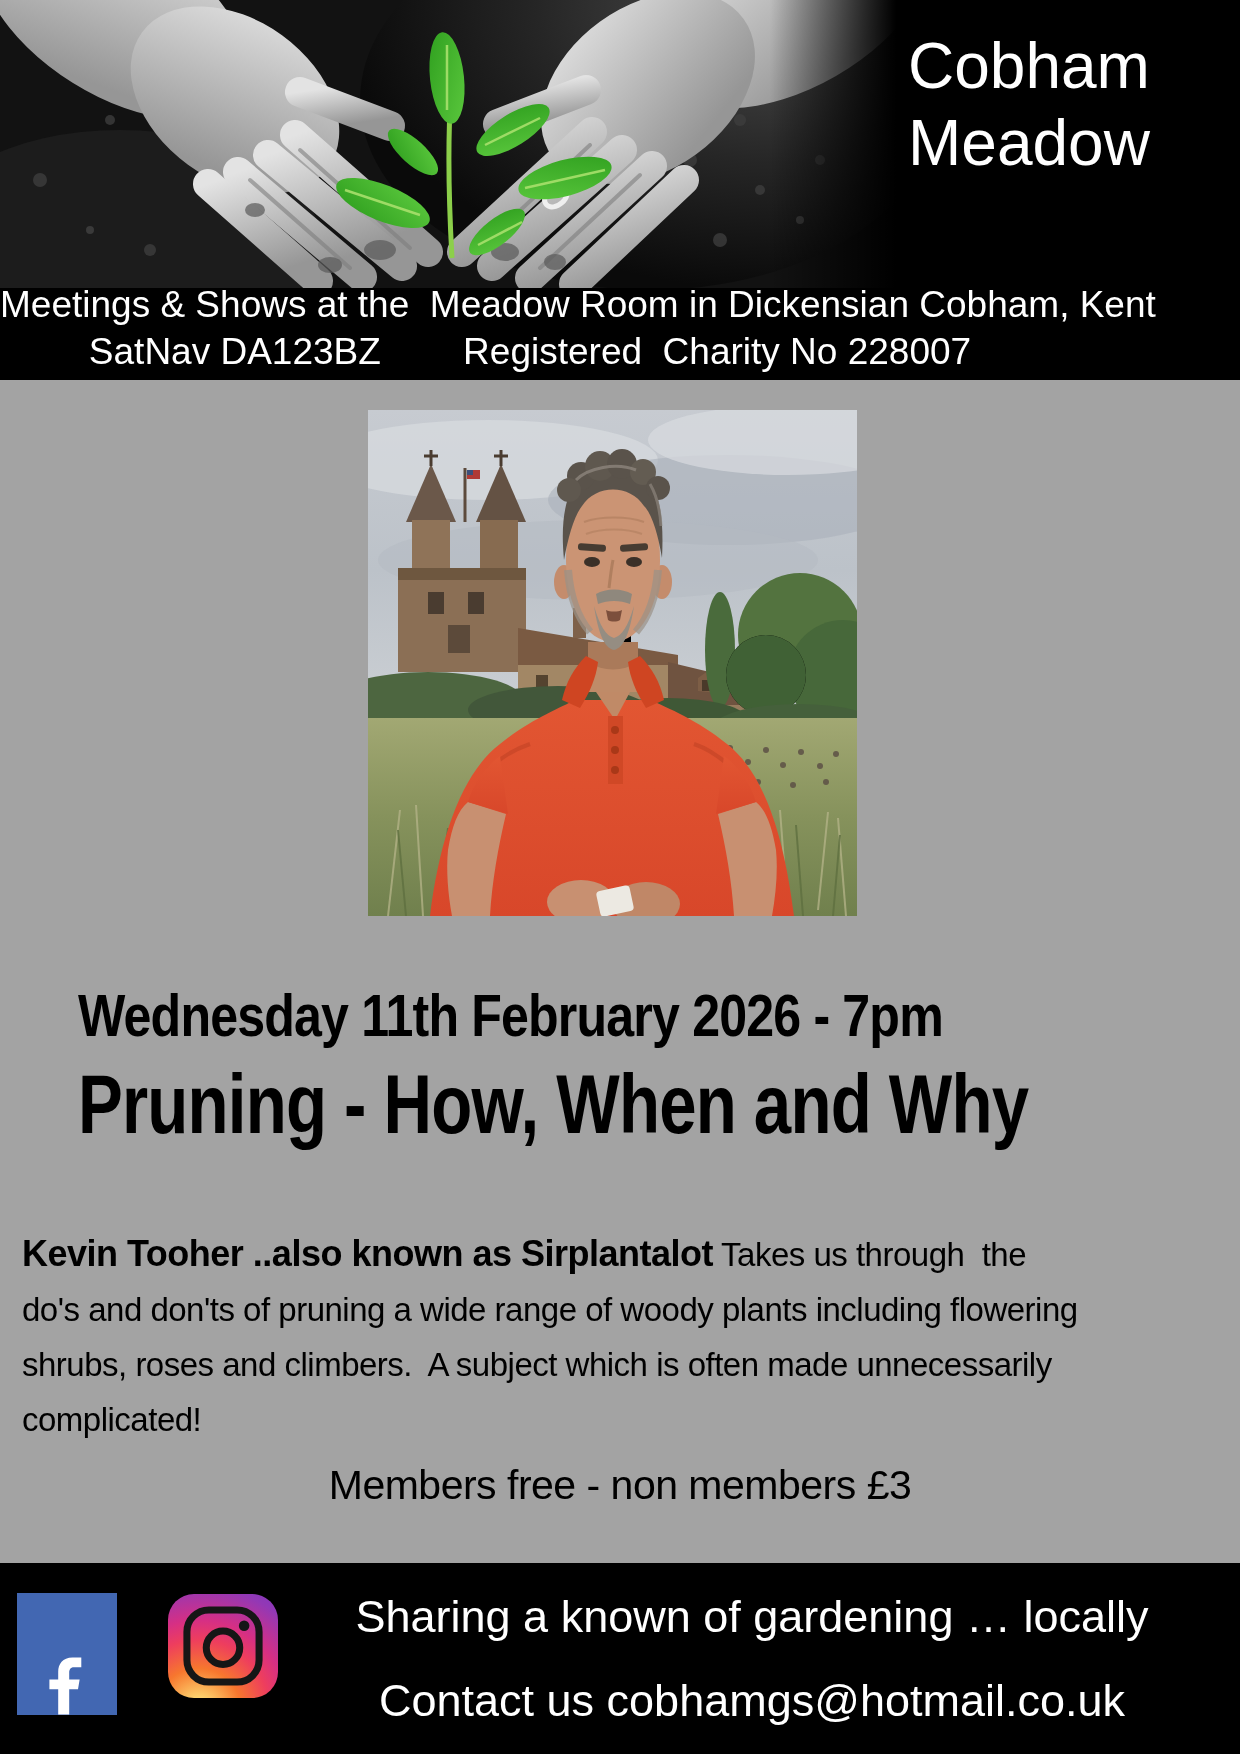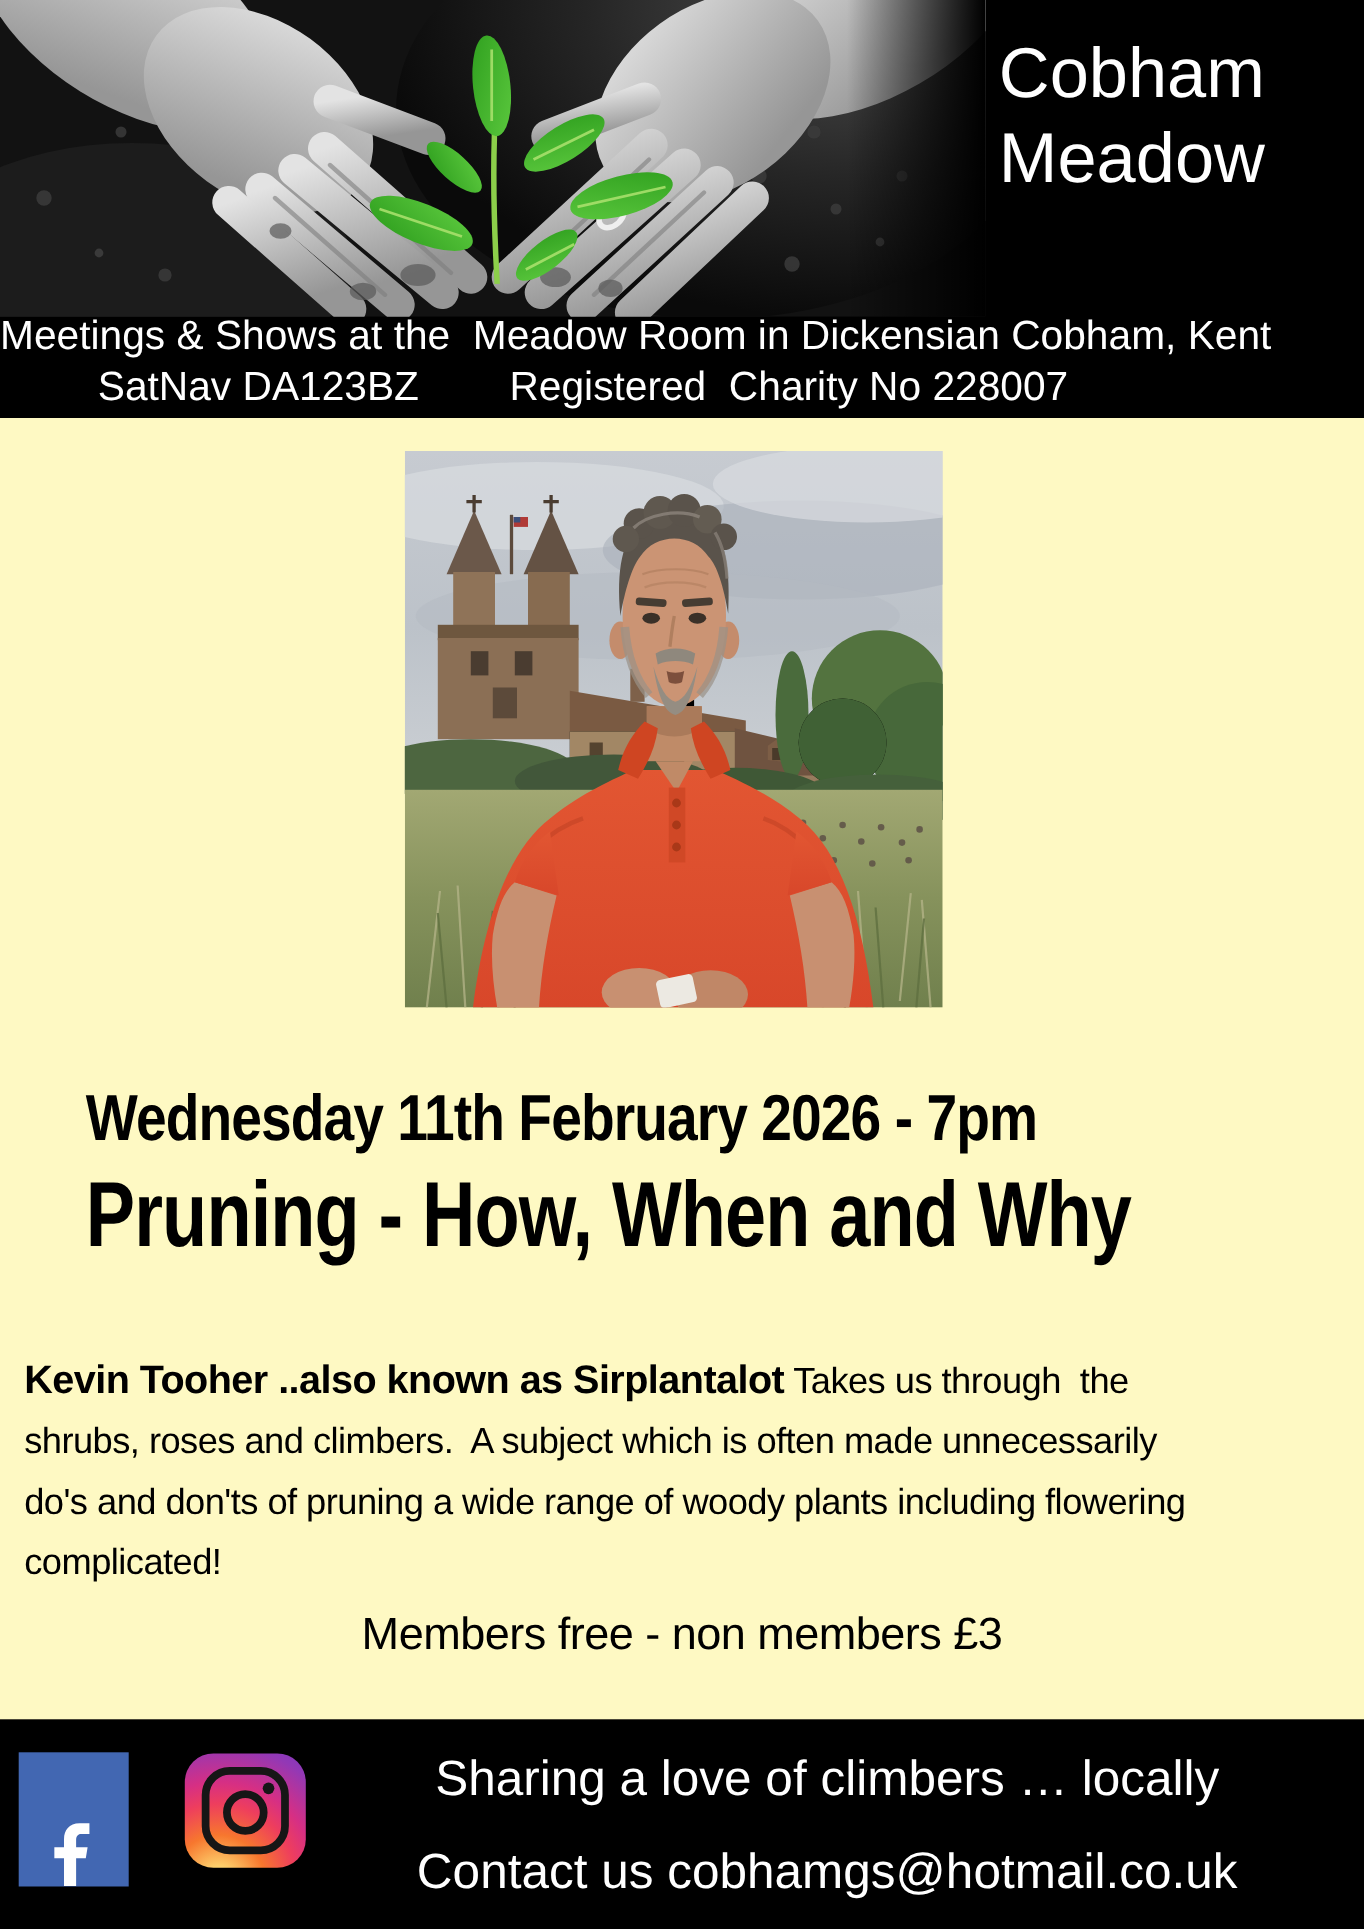--- a/index.html
+++ b/index.html
@@ -1,17 +1,17 @@
 <!DOCTYPE html>
 <html><head>
 <meta charset="utf-8">
 <style>
   html,body { margin:0; padding:0; background:#ffffff; }
   .page {
-    position:relative; width:1240px; height:1754px; background:#fef9c3;
+    position:relative; width:1240px; height:1754px; background:#a3a3a3;
     font-family:"Liberation Sans", sans-serif; overflow:hidden; color:#000;
   }
 
   
   .header-band { position:absolute; left:0; top:0; width:1240px; height:380px; background:#000; }
   .hands-art { position:absolute; left:0; top:0; width:896px; height:288px; }
   .logo-block { position:absolute; left:908px; top:28px; color:#fff; }
   .logo-line { font-size:64px; line-height:77px; font-weight:400; white-space:pre; }
   .tagline { position:absolute; left:0; width:1060px; text-align:center; color:#fff; white-space:pre; font-size:37px; }
   .tagline-1 { top:284px; }
@@ -346,22 +346,22 @@
         <path d="M282,74 C288,84 292,100 293,116" stroke="#8c857c" stroke-width="3" fill="none" opacity="0.7"></path>
       </g>
     </svg>
   </div>
 
   <div class="h-date">Wednesday 11th February 2026 - 7pm</div>
   <div class="h-title">Pruning - How, When and Why</div>
 
   <div class="paragraph">
     <div class="para-line"><span class="intro-bold">Kevin Tooher ..also known as Sirplantalot</span><span> Takes us through  the</span></div>
+    <div class="para-line">do's and don'ts of pruning a wide range of woody plants including flowering</div>
     <div class="para-line">shrubs, roses and climbers.  A subject which is often made unnecessarily</div>
-    <div class="para-line">do's and don'ts of pruning a wide range of woody plants including flowering</div>
     <div class="para-line">complicated!</div>
   </div>
 
   <div class="members-line">Members free - non members £3</div>
 
   <div class="footer-band">
 
     <div class="fb-icon">
       <svg viewBox="0 0 40 52" width="44" height="58">
         <path fill="#ffffff" d="M26,9 L33,9 L33,0 L25,0 C16,0 12,6 12,13 L12,20 L4,20 L4,29 L12,29 L12,52 L22,52 L22,29 L30,29 L31.5,20 L22,20 L22,14 C22,11 23.5,9 26,9 Z"></path>
@@ -370,18 +370,18 @@
 
     <div class="ig-icon">
       <svg viewBox="0 0 100 100" width="92" height="88">
         <rect x="9" y="9" width="82" height="82" rx="25" fill="none" stroke="#161616" stroke-width="8"></rect>
         <circle cx="50" cy="52" r="19" fill="none" stroke="#161616" stroke-width="8"></circle>
         <circle cx="74" cy="27" r="6" fill="#161616"></circle>
       </svg>
     </div>
 
     <div class="footer-text">
-      <div class="footer-line1">Sharing a love of climbers … locally</div>
+      <div class="footer-line1">Sharing a known of gardening … locally</div>
       <div class="footer-line2">Contact us cobhamgs@hotmail.co.uk</div>
     </div>
   </div>
 
 </div>
 
 </body></html>

